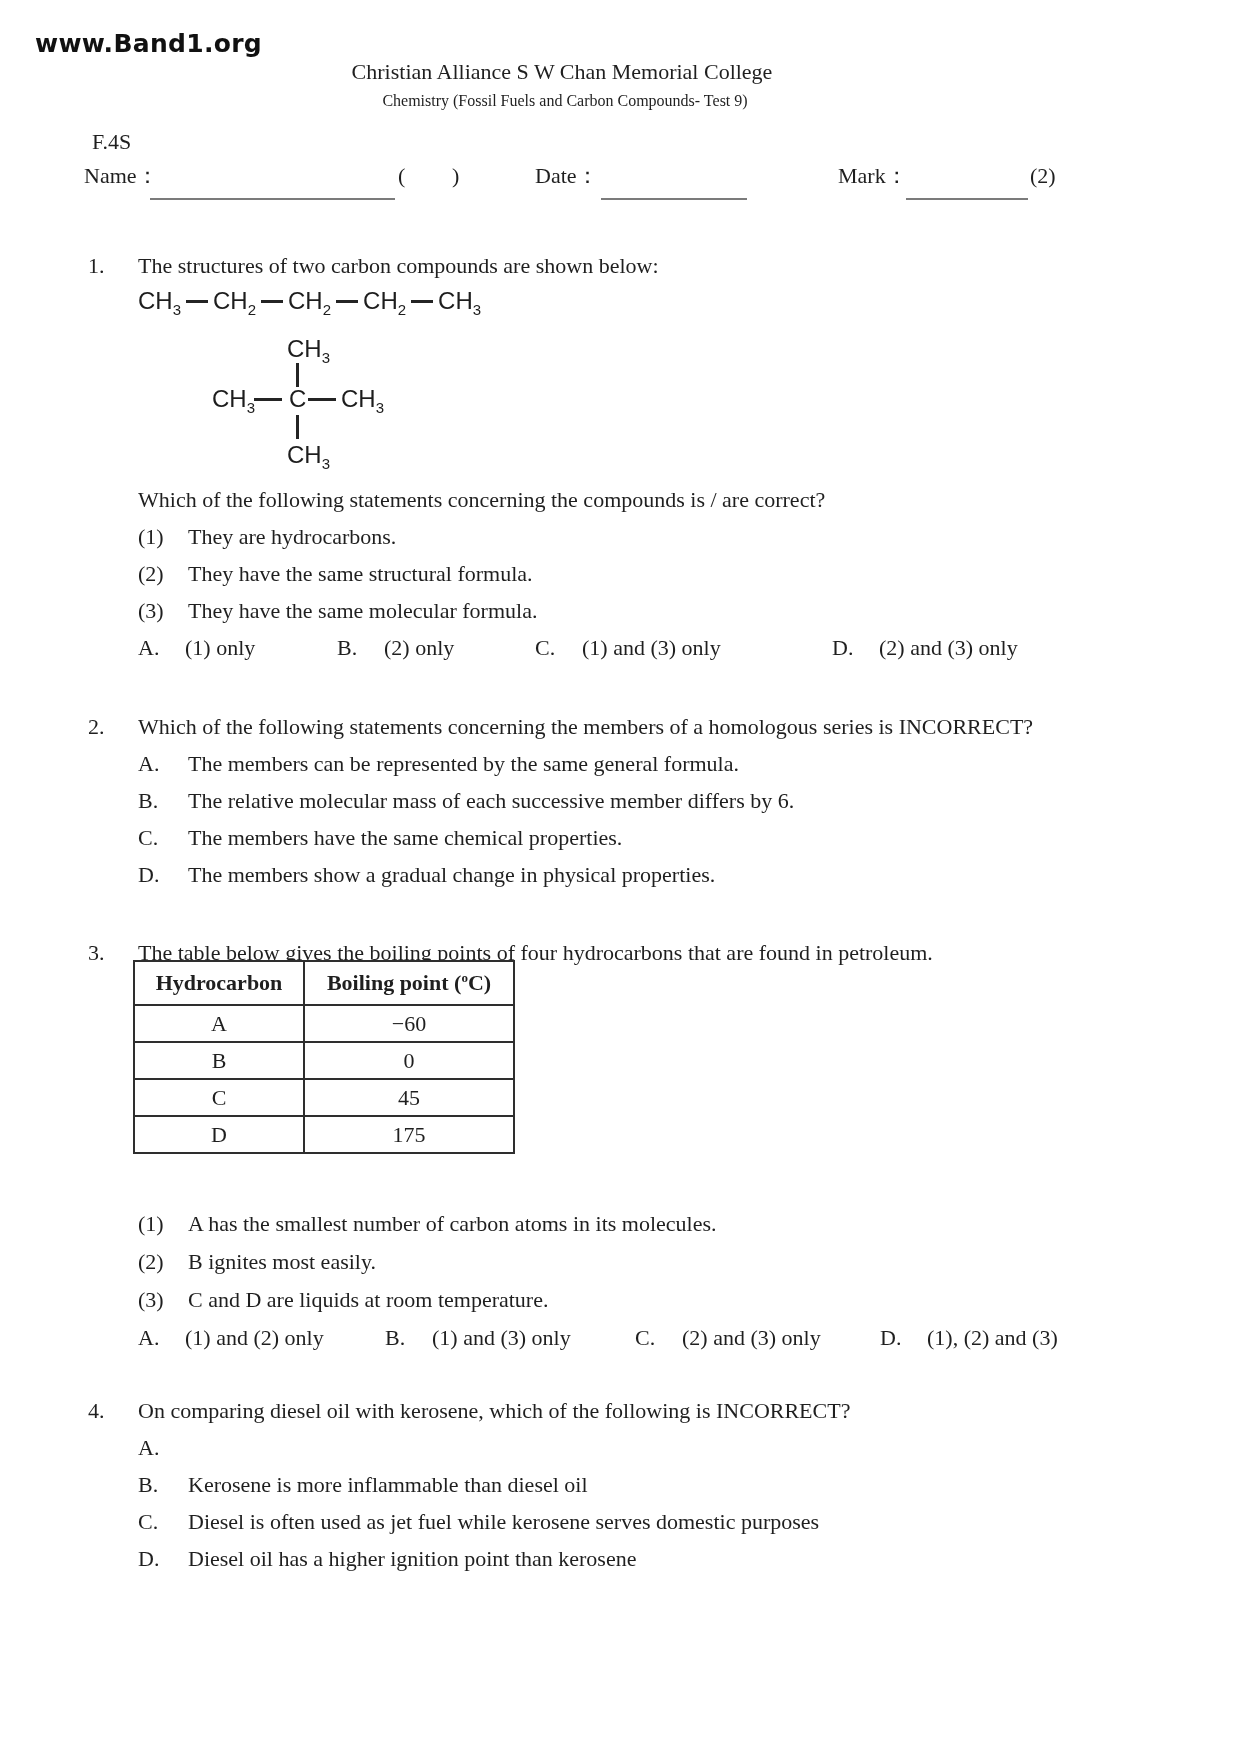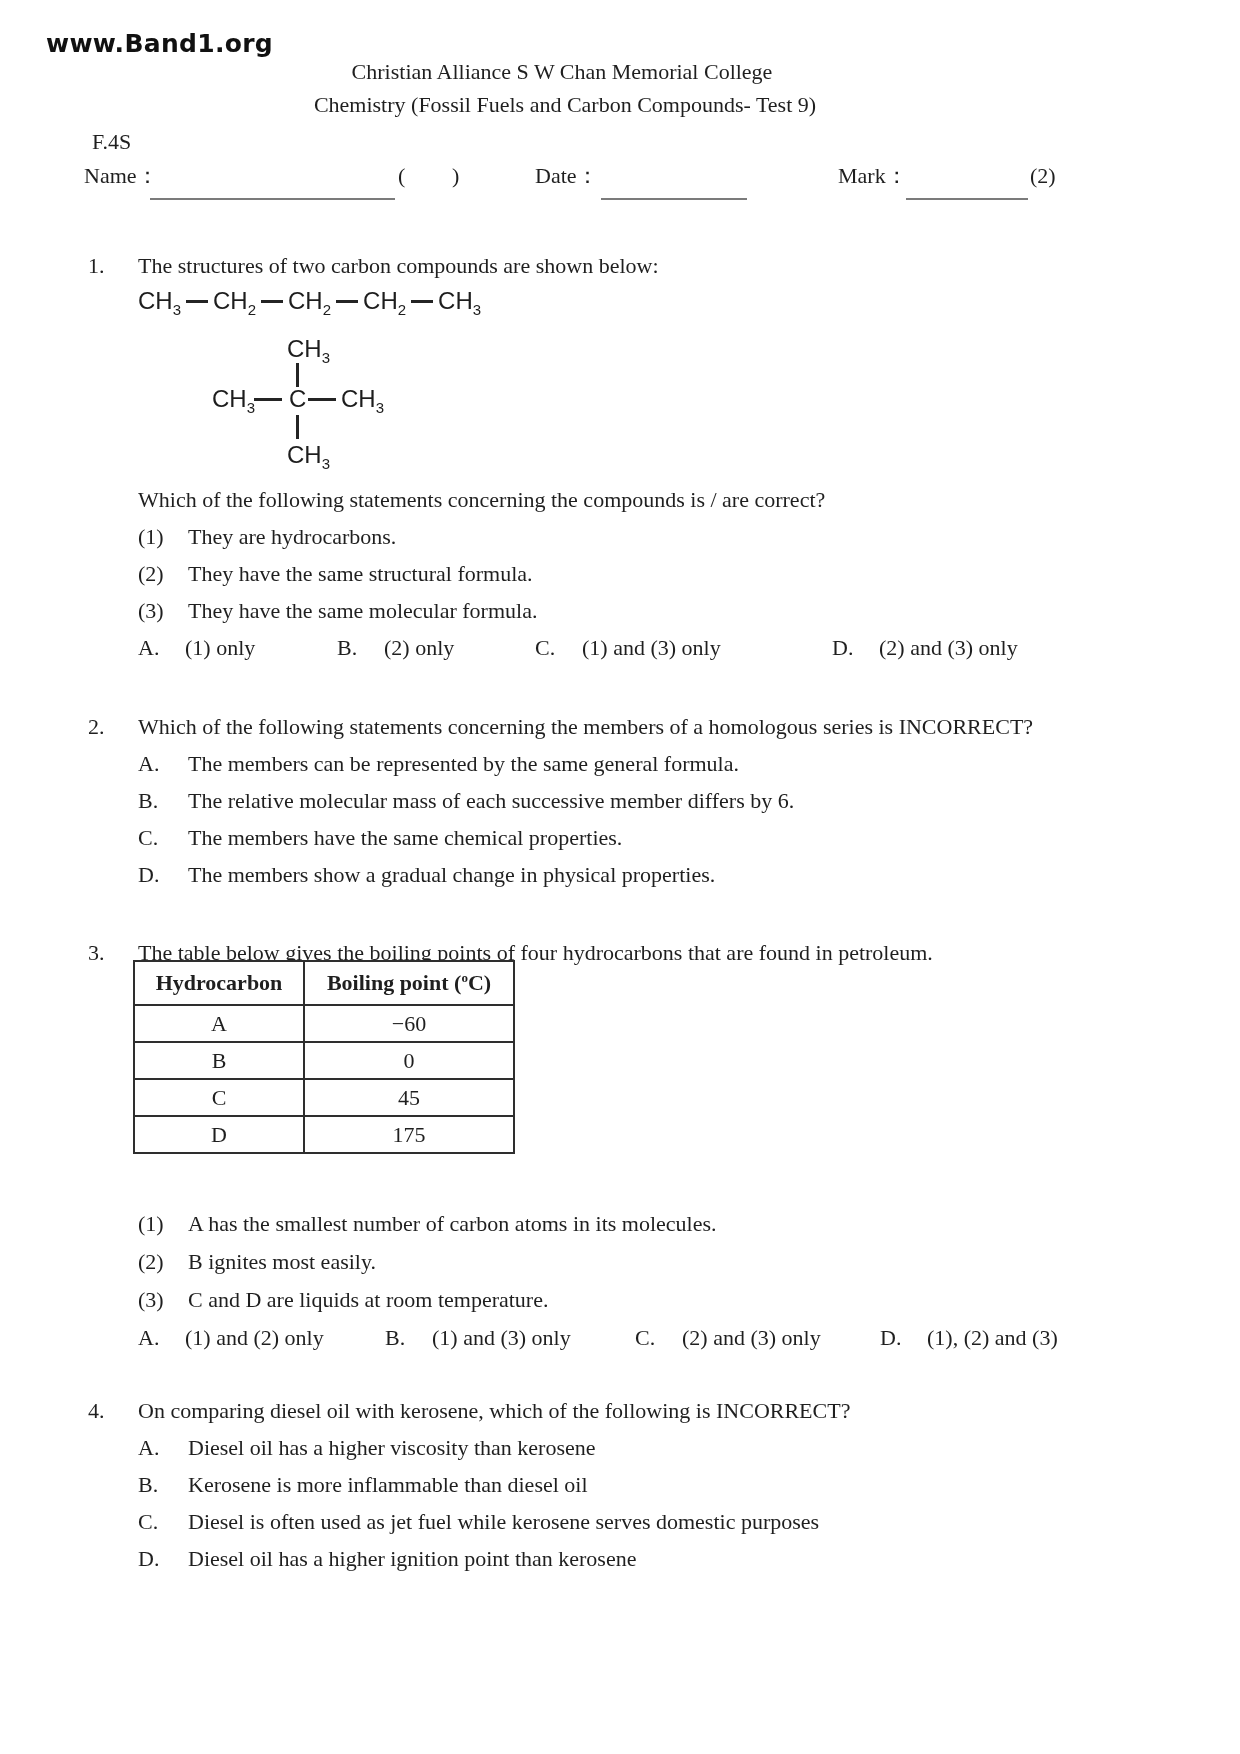--- a/index.html
+++ b/index.html
@@ -47,23 +47,23 @@
   .bp-table sup { font-size:13px; }
 
   .opt { position:absolute; display:flex; }
   .oletter { display:inline-block; width:47px; flex:none; }
 </style>
 </head>
 <body>
 
 <div class="page">
 
-  <div class="t site" style="left:46px; top:28px;text-align:center;">www.Band1.org</div>
+  <div class="t site" style="left:35px; top:28px;text-align:center;">www.Band1.org</div>
   <div class="center-block" style="top:59px; font-size:22px;">Christian Alliance S W Chan Memorial College</div>
-  <div class="center-block" style="top:92px; font-size:22px;padding-left:6px;">Chemistry (Fossil Fuels and Carbon Compounds- Test 9)</div>
+  <div class="center-block" style="top:92px; font-size:16px;padding-left:6px;">Chemistry (Fossil Fuels and Carbon Compounds- Test 9)</div>
   <div class="t" style="left:92px; top:128px;">F.4S</div>
 
   <div class="t" style="left:84px; top:162px;font-family:Liberation Serif, serif;">Name：</div>
   <div class="u" style="left:150px; top:198px; width:245px;"></div>
   <div class="t" style="left:398px; top:162px;">(</div>
   <div class="t" style="left:452px; top:162px;">)</div>
   <div class="t" style="left:535px; top:162px;">Date：</div>
   <div class="u" style="left:601px; top:198px; width:146px;"></div>
   <div class="t" style="left:838px; top:162px;">Mark：</div>
   <div class="u" style="left:906px; top:198px; width:122px;"></div>
@@ -217,21 +217,20 @@
       <span>(1), (2) and (3)</span>
     </span>
   </div>
 
   <div class="t qline" style="left:88px; top:1397px;">
     <span class="qnum">4.</span>
     <span>On comparing diesel oil with kerosene, which of the following is INCORRECT?</span>
   </div>
   <div class="t qline" style="left:138px; top:1434px;">
     <span class="snum">A.</span>
-    <span>Diesel oil has a higher viscosity than kerosene</span>
   </div>
   <div class="t qline" style="left:138px; top:1471px;">
     <span class="snum">B.</span>
     <span>Kerosene is more inflammable than diesel oil</span>
   </div>
   <div class="t qline" style="left:138px; top:1508px;">
     <span class="snum">C.</span>
     <span>Diesel is often used as jet fuel while kerosene serves domestic purposes</span>
   </div>
   <div class="t qline" style="left:138px; top:1545px;">

